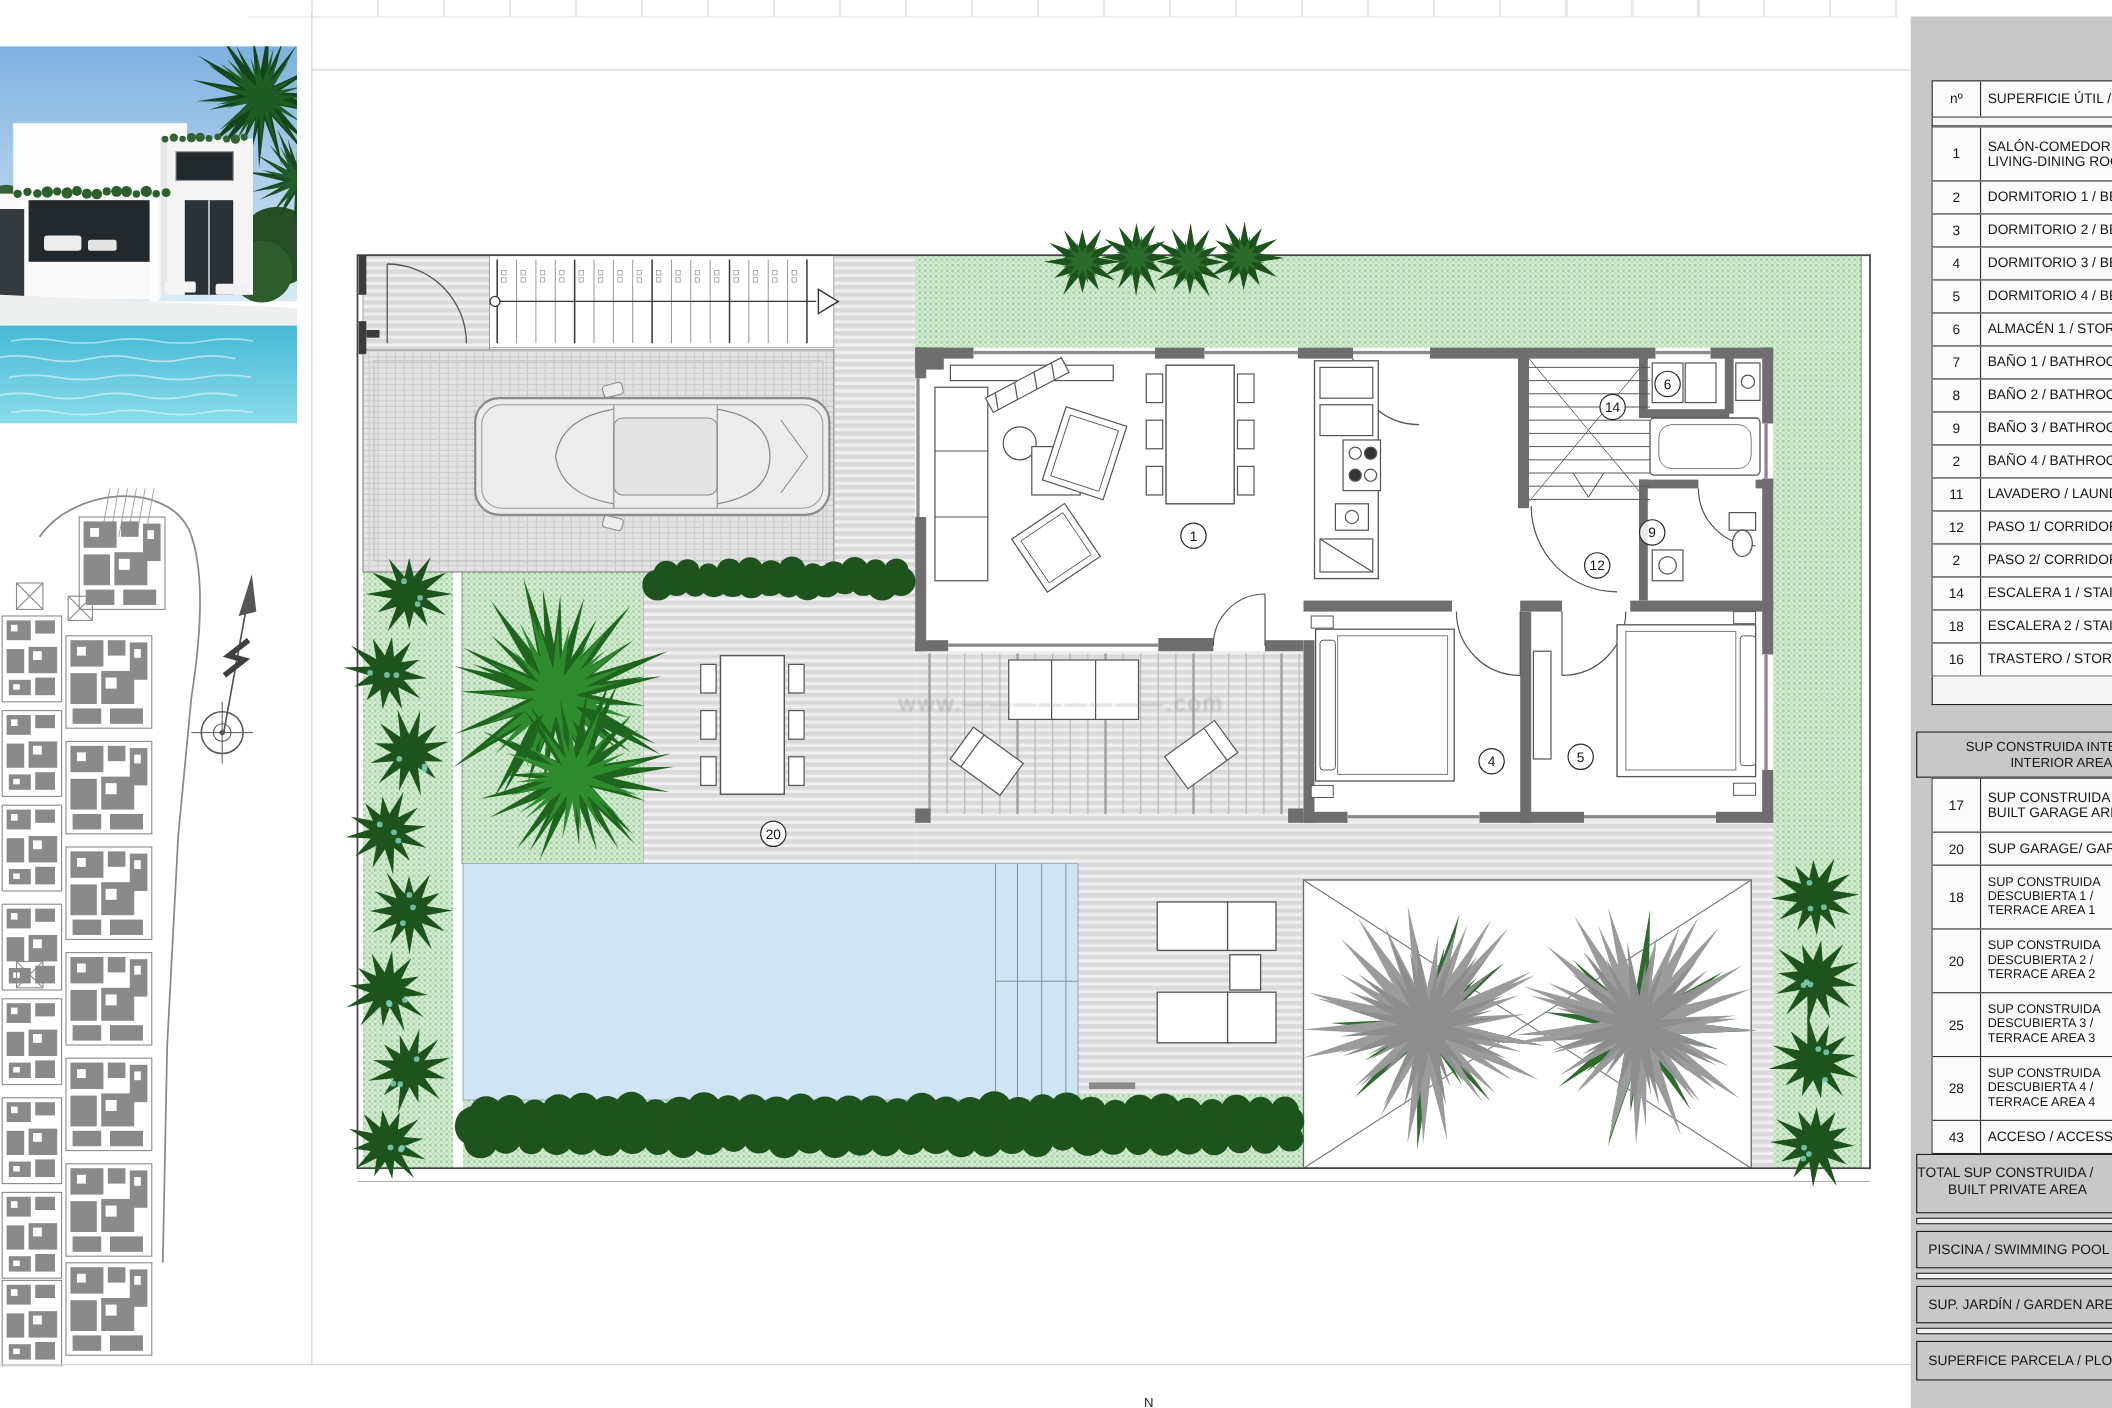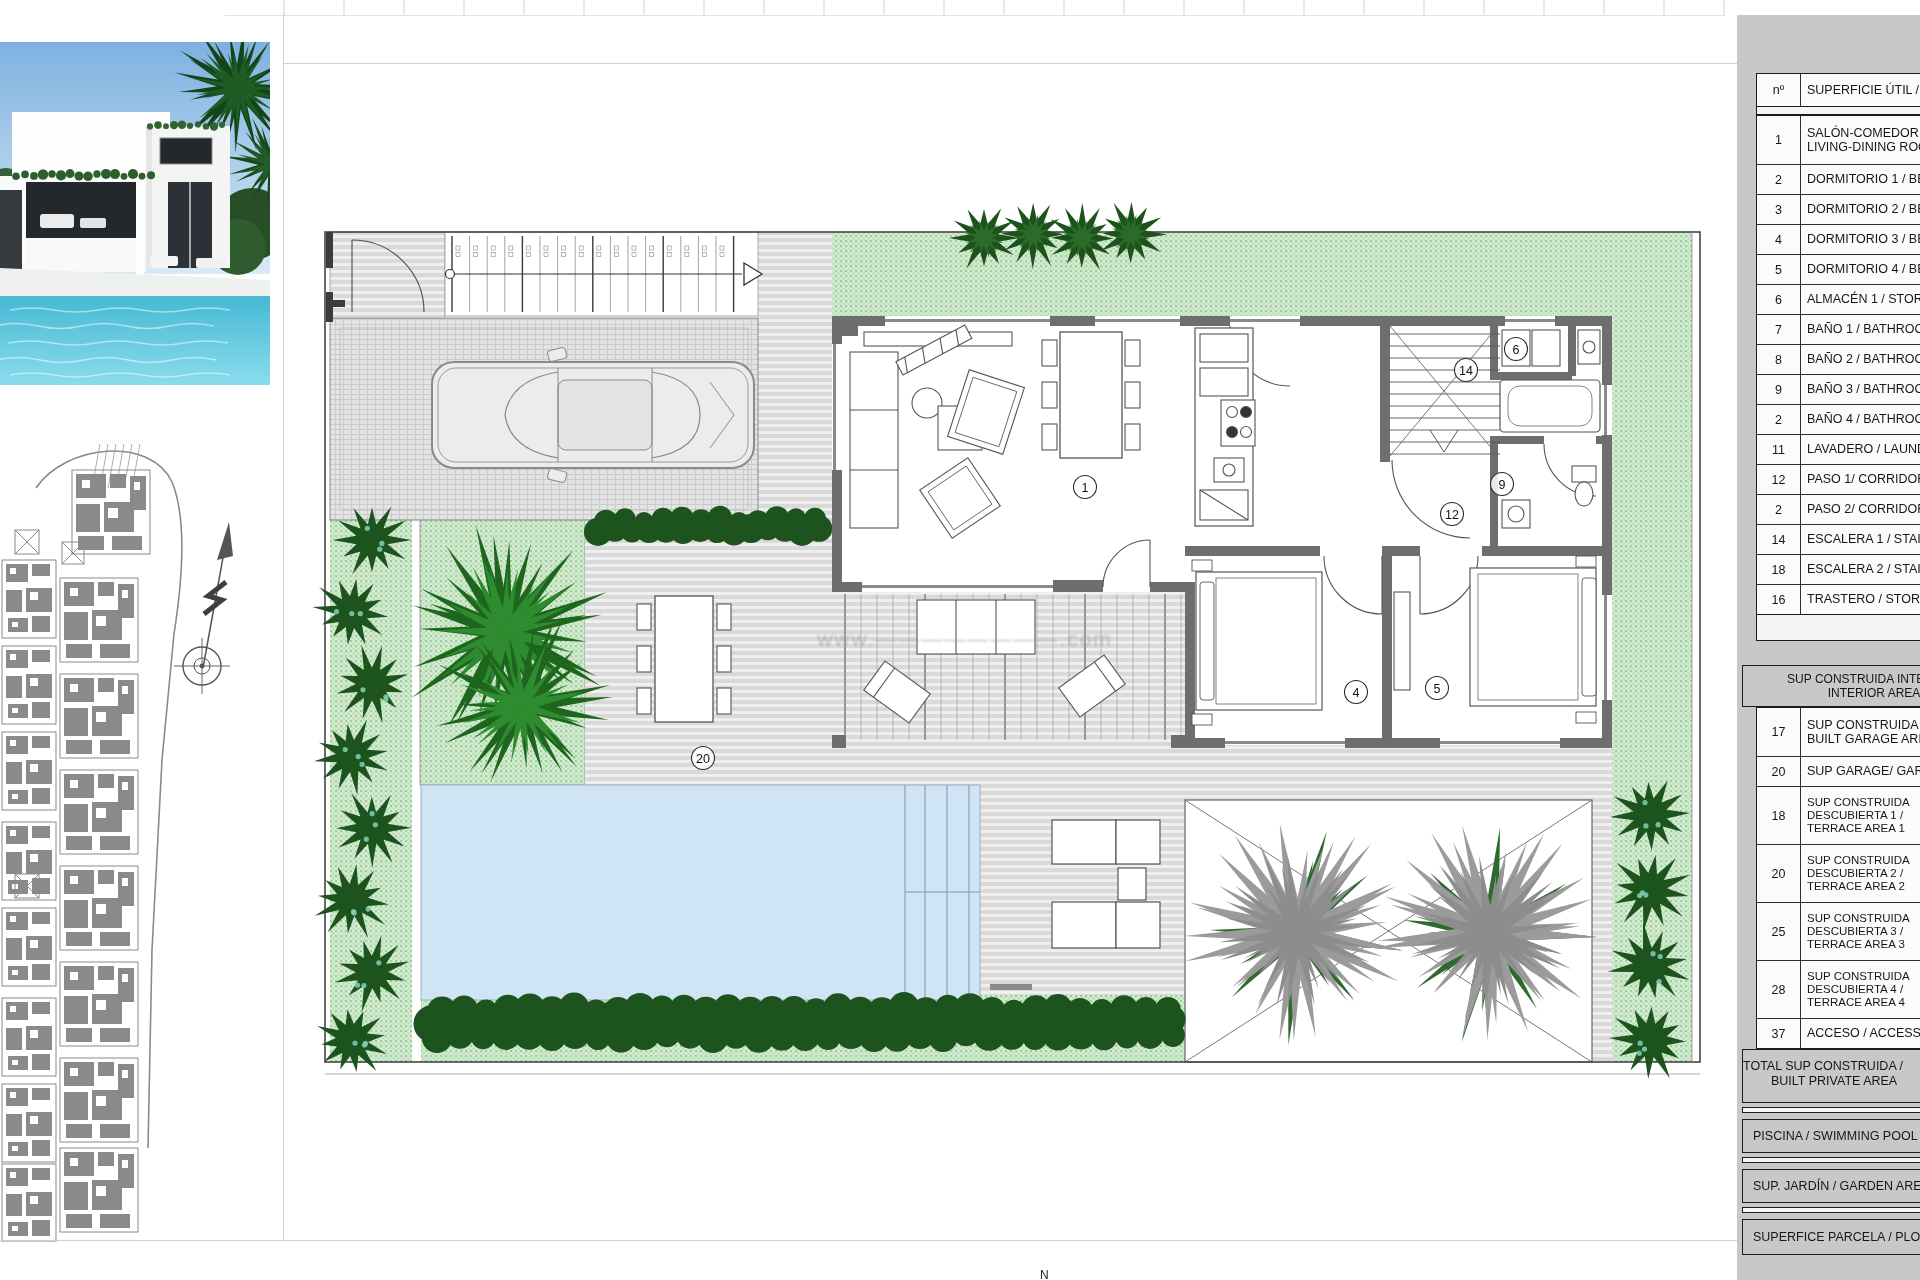--- a/index.html
+++ b/index.html
@@ -1385,21 +1385,21 @@
           </div>
           <div class="trow" style="height: 58px;">
             <div class="tnum">25</div>
             <div class="tlbl small"><div>SUP CONSTRUIDA</div><div>DESCUBIERTA 3 /</div><div>TERRACE AREA 3</div></div>
           </div>
           <div class="trow" style="height: 58px;">
             <div class="tnum">28</div>
             <div class="tlbl small"><div>SUP CONSTRUIDA</div><div>DESCUBIERTA 4 /</div><div>TERRACE AREA 4</div></div>
           </div>
           <div class="trow" style="height: 30px;">
-            <div class="tnum">37</div>
+            <div class="tnum">43</div>
             <div class="tlbl"><div>ACCESO / ACCESS</div></div>
           </div>
         </div>
         <div class="ttotal" style="height: 54px;"><div>TOTAL SUP CONSTRUIDA /</div><div class="l2">BUILT PRIVATE AREA</div></div>
         <div class="tgap" style="height: 4px;"></div>
         <div class="tbar" style="height: 6px;"></div>
         <div class="tgap" style="height: 6px;"></div>
         <div class="tsum" style="height: 34px;">PISCINA / SWIMMING POOL</div>
         <div class="tgap" style="height: 4px;"></div>
         <div class="tbar" style="height: 6px;"></div>

